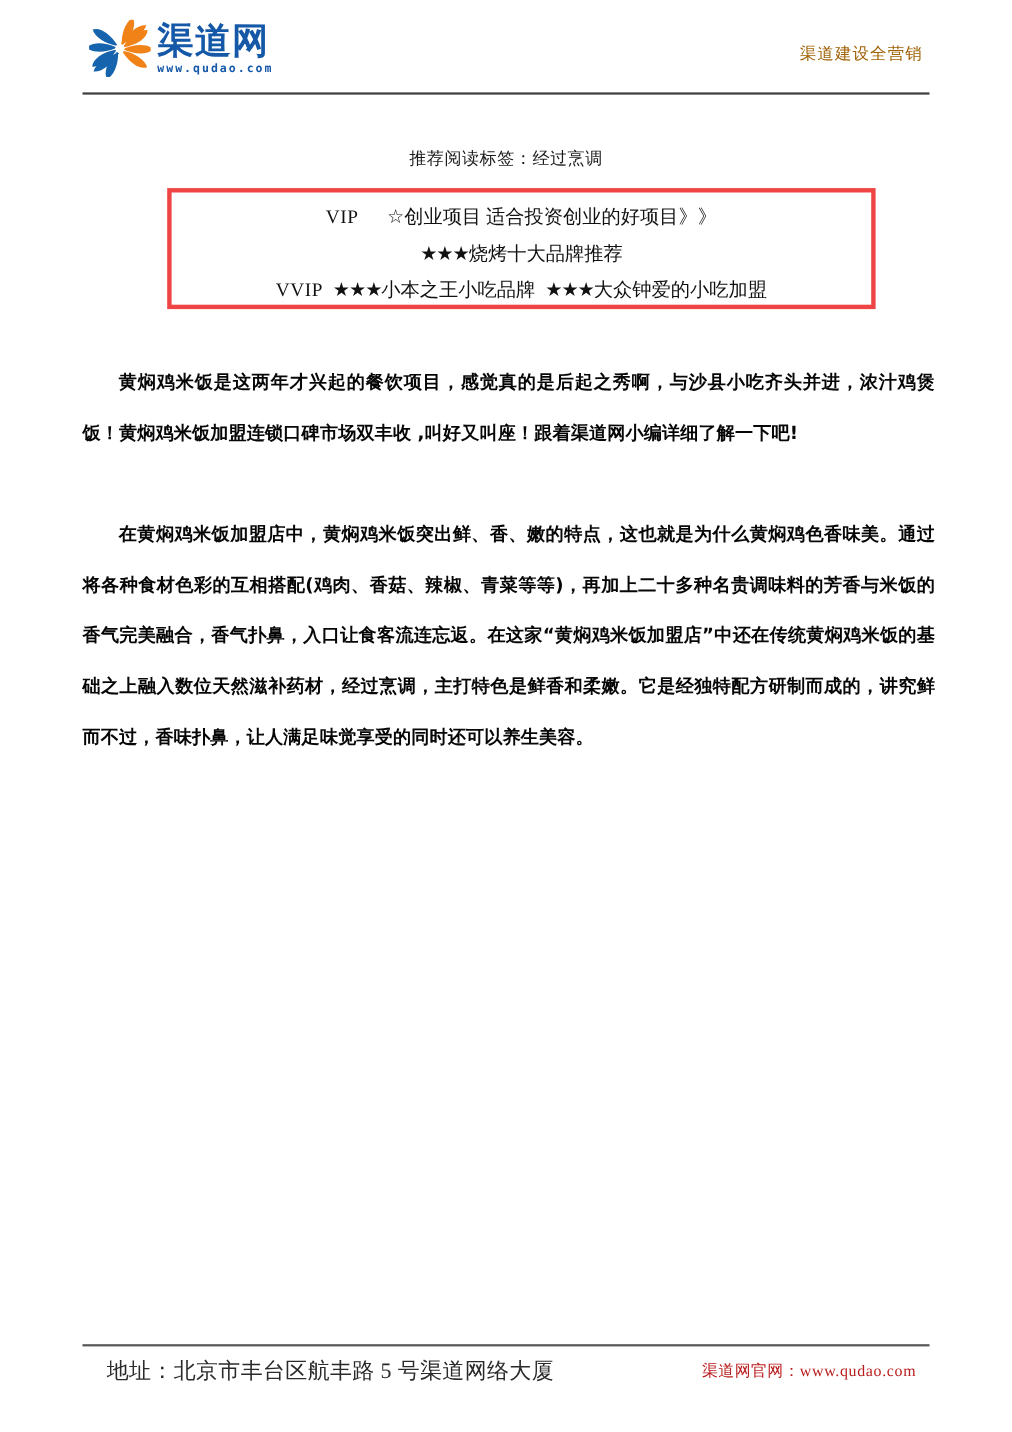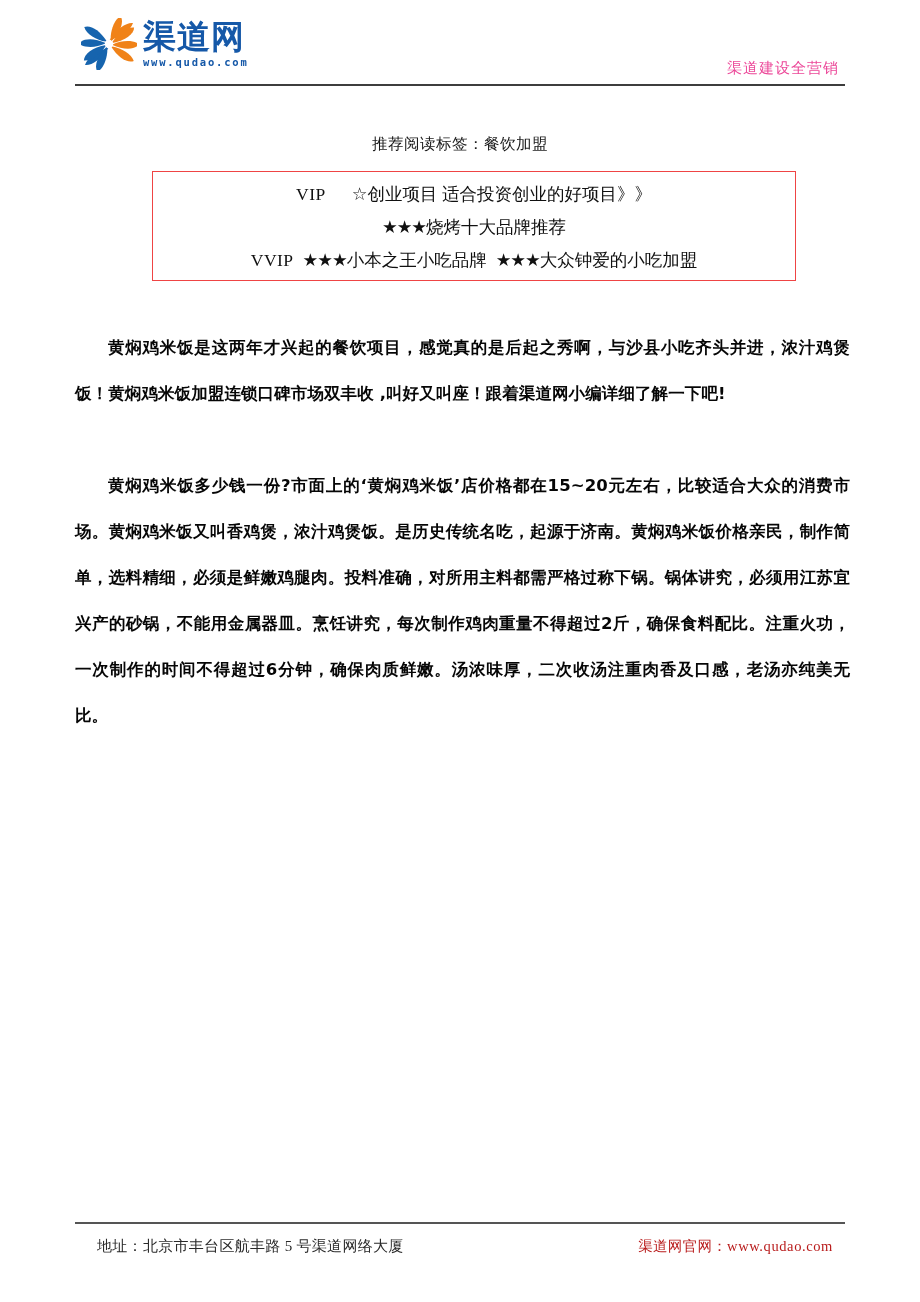--- a/index.html
+++ b/index.html
@@ -61,24 +61,24 @@
     font-family: "DejaVu Sans Mono", "Liberation Mono", monospace;
     font-size: 10.5px;
     font-weight: 700;
     color: #1558a8;
     letter-spacing: 1.8px;
     margin-top: 3px;
   }
   .header-slogan {
     position: absolute;
     right: 6px;
-    top: 45px;
+    top: 26px;
     font-family: "Liberation Serif", "DejaVu Serif", serif;
     font-size: 15px;
-    color: #ec4899;
+    color: #a16207;
     letter-spacing: 1px;
   }
   .header-rule {
     position: absolute;
     left: 75px;
     top: 84px;
     width: 770px;
     height: 0;
     border-top: 2px solid #3d3d3d;
   }
@@ -96,21 +96,21 @@
     letter-spacing: 0.5px;
   }
 
   
   .promo-box {
     position: absolute;
     left: 152px;
     top: 171px;
     width: 644px;
     height: 110px;
-    border: 1px solid #ef4444;
+    border: 4px solid #ef4444;
     background: #ffffff;
     padding: 6px 4px 0 4px;
   }
   .promo-row {
     text-align: center;
     font-family: "Liberation Serif", "DejaVu Serif", serif;
     font-size: 17.5px;
     color: #111111;
     line-height: 33px;
     white-space: nowrap;
@@ -154,21 +154,21 @@
     position: absolute;
     left: 75px;
     top: 1231px;
     width: 770px;
     height: 30px;
     display: flex;
     align-items: center;
   }
   .footer-left {
     font-family: "Liberation Serif", "DejaVu Serif", serif;
-    font-size: 15px;
+    font-size: 20px;
     color: #2a2a2a;
     margin-left: 22px;
     letter-spacing: 0.3px;
     white-space: nowrap;
   }
   .footer-right {
     font-family: "Liberation Serif", "DejaVu Serif", serif;
     font-size: 14.5px;
     color: #b91c1c;
     margin-left: auto;
@@ -213,40 +213,40 @@
       <span class="logo-words">
         <span class="logo-cn">渠道网</span>
         <span class="logo-url">www.qudao.com</span>
       </span>
     </div>
 
     <div class="header-slogan">渠道建设全营销</div>
   </div>
   <div class="header-rule"></div>
 
-  <div class="tagline">推荐阅读标签：餐饮加盟</div>
+  <div class="tagline">推荐阅读标签：经过烹调</div>
 
   <div class="promo-box">
 
     <div class="promo-row">
       <span class="lbl">VIP</span><span class="gap-wide"></span><span>☆创业项目 适合投资创业的好项目》》</span>
     </div>
 
     <div class="promo-row">
       <span class="stars">★★★</span><span>烧烤十大品牌推荐</span>
     </div>
 
     <div class="promo-row">
       <span class="lbl">VVIP</span><span class="gap-sm"></span><span class="stars">★★★</span><span>小本之王小吃品牌</span><span class="gap-sm"></span><span class="stars">★★★</span><span>大众钟爱的小吃加盟</span>
     </div>
   </div>
 
   <div class="content">
     <p class="para">黄焖鸡米饭是这两年才兴起的餐饮项目，感觉真的是后起之秀啊，与沙县小吃齐头并进，浓汁鸡煲饭！黄焖鸡米饭加盟连锁口碑市场双丰收 ,叫好又叫座！跟着渠道网小编详细了解一下吧!</p>
-    <p class="para">黄焖鸡米饭多少钱一份?市面上的‘黄焖鸡米饭’店价格都在15~20元左右，比较适合大众的消费市场。黄焖鸡米饭又叫香鸡煲，浓汁鸡煲饭。是历史传统名吃，起源于济南。黄焖鸡米饭价格亲民，制作简单，选料精细，必须是鲜嫩鸡腿肉。投料准确，对所用主料都需严格过称下锅。锅体讲究，必须用江苏宜兴产的砂锅，不能用金属器皿。烹饪讲究，每次制作鸡肉重量不得超过2斤，确保食料配比。注重火功，一次制作的时间不得超过6分钟，确保肉质鲜嫩。汤浓味厚，二次收汤注重肉香及口感，老汤亦纯美无比。</p>
+    <p class="para">在黄焖鸡米饭加盟店中，黄焖鸡米饭突出鲜、香、嫩的特点，这也就是为什么黄焖鸡色香味美。通过将各种食材色彩的互相搭配(鸡肉、香菇、辣椒、青菜等等)，再加上二十多种名贵调味料的芳香与米饭的香气完美融合，香气扑鼻，入口让食客流连忘返。在这家“黄焖鸡米饭加盟店”中还在传统黄焖鸡米饭的基础之上融入数位天然滋补药材，经过烹调，主打特色是鲜香和柔嫩。它是经独特配方研制而成的，讲究鲜而不过，香味扑鼻，让人满足味觉享受的同时还可以养生美容。</p>
   </div>
 
   <div class="footer-rule"></div>
   <div class="footer">
     <span class="footer-left">地址：北京市丰台区航丰路 5 号渠道网络大厦</span>
     <span class="footer-right"><span>渠道网官网：</span><span class="footer-url">www.qudao.com</span></span>
   </div>
 
 </div>
 

